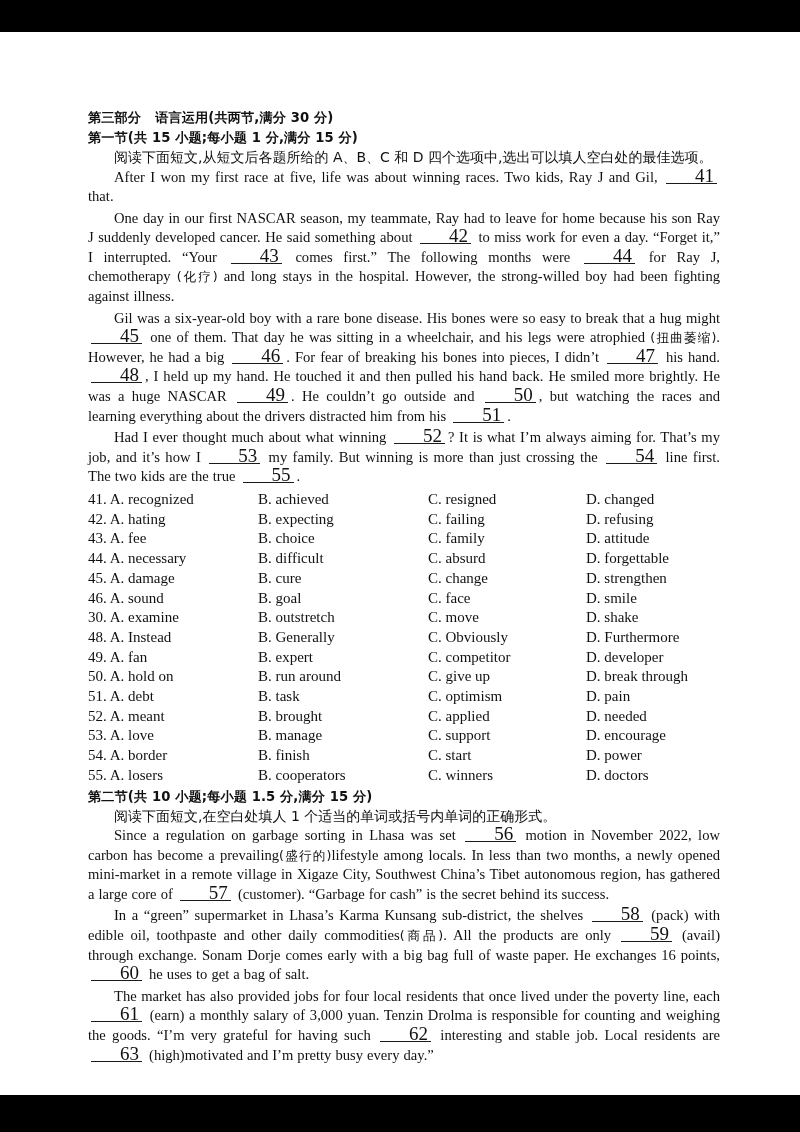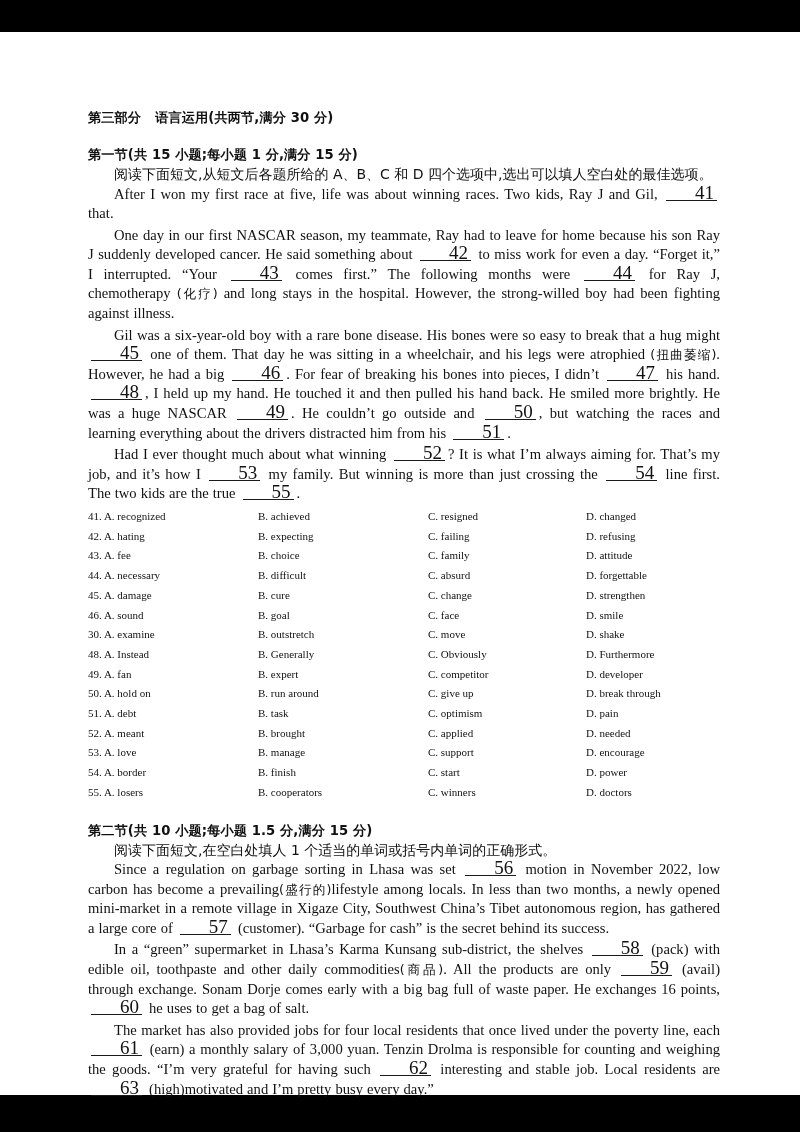--- a/index.html
+++ b/index.html
@@ -49,21 +49,21 @@
     line-height: 19px;
     letter-spacing: .1px;
     white-space: pre;
   }
   .sub-head {
     font-family: "DejaVu Sans", "Liberation Sans", sans-serif;
     font-weight: bold;
     font-size: 13.2px;
     line-height: 19px;
     letter-spacing: .1px;
-    margin-top: 18px;
+    margin-top: 1px;
     white-space: pre;
   }
   .cn-instr {
     font-family: "DejaVu Sans", "Liberation Sans", sans-serif;
     font-size: 14px;
     line-height: 19.5px;
     text-align: justify;
     text-align-last: left;
     text-indent: 26px;
     margin-top: 1px;
@@ -95,21 +95,21 @@
   }
 
   .cnote {
     font-family: "DejaVu Sans", "Liberation Sans", sans-serif;
     font-size: 12.6px;
   }
 
   
   .options {
     margin-top: 3px;
-    font-size: 11px;
+    font-size: 15px;
     line-height: 19.7px;
   }
   .opt-row {
     display: grid;
     grid-template-columns: 170px 170px 158px 1fr;
     white-space: nowrap;
   }
   .opt-num { }
   .opt-cell { }
 

